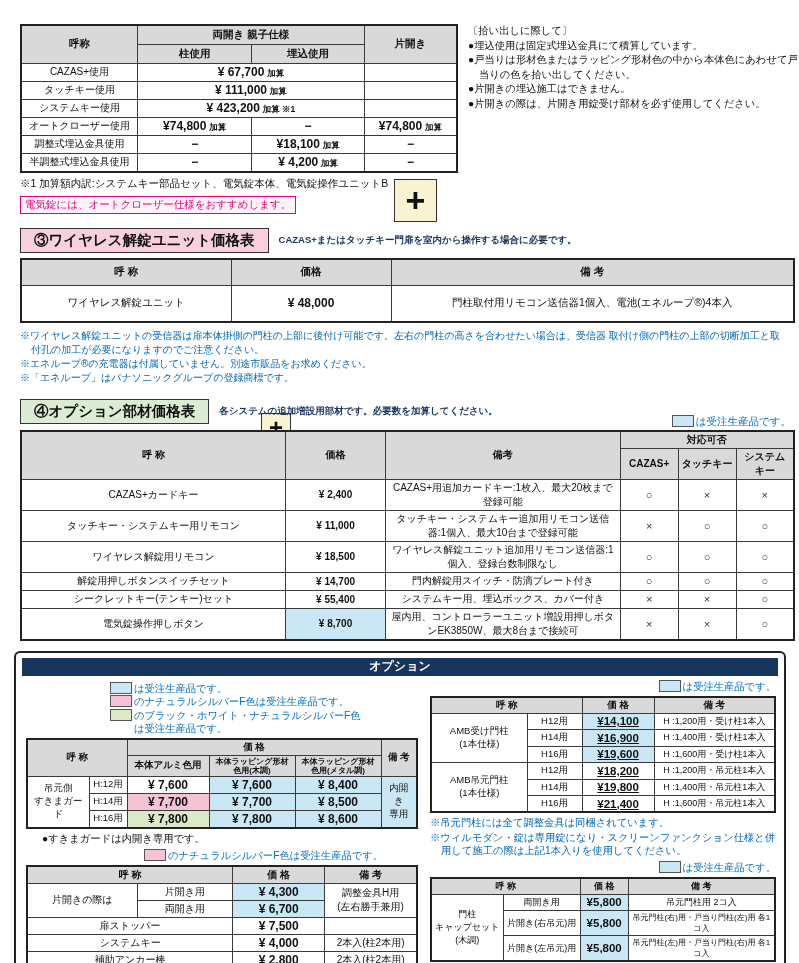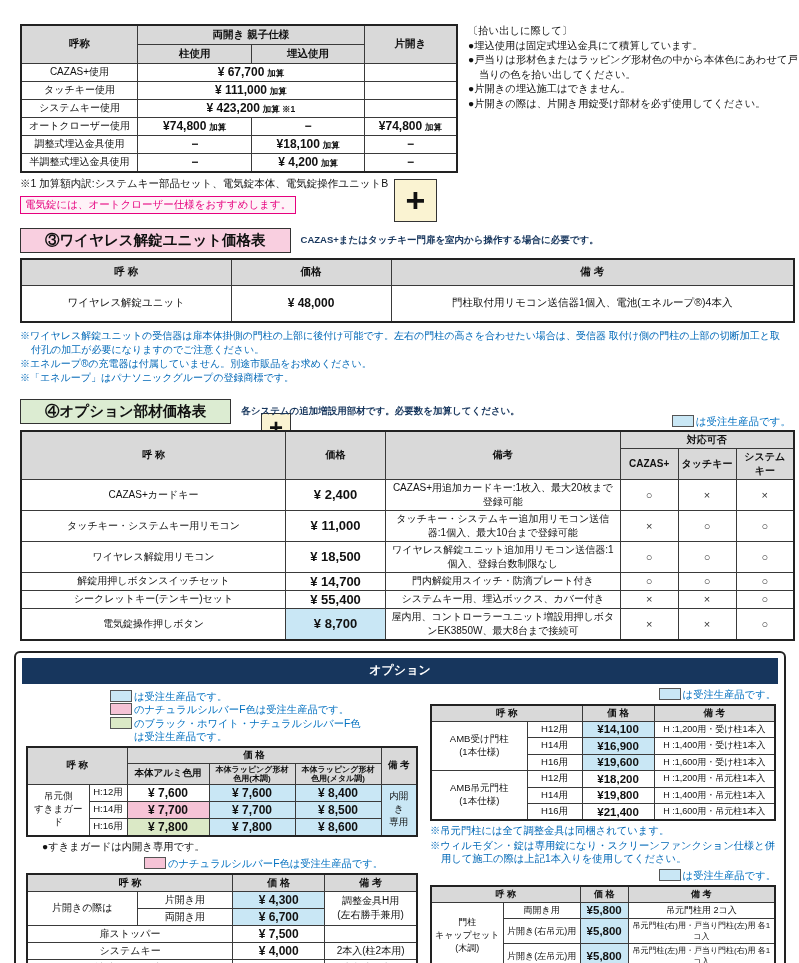--- a/index.html
+++ b/index.html
@@ -29,48 +29,48 @@
   .note-kasan { margin:4px 0 0 20px; font-size:10.5px; }
   .pinknote-row { position:relative; margin:3px 0 0 20px; }
   .pink-note { display:inline-block; border:1.5px solid #e6007e; color:#e6007e; background:#fef3f8;
                font-size:10.5px; padding:1px 4px; }
   .plus-box { position:absolute; background:#faf3d2; border:1.5px solid #333; color:#111;
               display:flex; align-items:center; justify-content:center; font-weight:bold; }
   .plus-1 { left:374px; top:-15px; width:43px; height:43px; font-size:34px; }
   .plus-2 { left:241px; top:84px; width:30px; height:30px; font-size:24px; }
 
   .sec-row { display:flex; align-items:center; gap:10px; margin:14px 0 0 20px; }
-  .sec-title { border:1.5px solid #333; font-weight:bold; font-size:14.5px; padding:2px 24px; }
+  .sec-title { border:1.5px solid #333; font-weight:bold; font-size:14.5px; padding:2px 13px; }
   .bg-pink  { background:#f9cfe0; }
   .bg-green { background:#dcecd2; }
   .sec-sub { font-size:9.5px; font-weight:bold; color:#17365d; }
 
   .s3-t { width:775px; margin:5px 0 0 20px; font-size:10.5px; }
   .s3-t th { height:27px; }
   .s3-t td { height:36px; }
   .s3-notes { position:relative; margin:6px 0 0 20px; width:775px; font-size:10px; color:#0068b7;
               line-height:14px; }
   .s3-notes .nb { padding-left:11px; text-indent:-11px; }
 
   .legend-right { position:absolute; right:8px; top:2px; font-size:10.5px; color:#0070c0; }
   .swatch { display:inline-block; width:22px; height:12px; background:#c9e7f5; border:1px solid #555;
             vertical-align:-2px; margin-right:2px; }
   .swatch.pk { background:#f6c3d6; } .swatch.gr { background:#dbe9c6; }
 
   .s4-wrap { position:relative; }
   .s4-t { width:775px; margin:6px 0 0 20px; font-size:10px; }
   .s4-t th { height:17px; font-size:10px; }
   .s4-t td { height:18px; }
-  .s4-t .pr { font-size:13px; }
+  .s4-t .pr { font-size:10px; }
   .mark { font-size:11px; color:#333; }
 
   
   .opt-box { position:relative; margin:10px 0 0 14px; width:772px; height:432px;
              border:2px solid #222; border-radius:6px; background:#fff; }
-  .opt-bar { margin:5px 6px 0 6px; height:26px; background:#17365d; color:#fff; font-weight:bold;
+  .opt-bar { margin:5px 6px 0 6px; height:18px; background:#17365d; color:#fff; font-weight:bold;
              font-size:12px; display:flex; align-items:center; justify-content:center; }
   .opt-cols { display:flex; gap:12px; padding:4px 8px 0 10px; }
   .col-l { width:392px; position:relative; }
   .col-r { width:346px; position:relative; }
 
   .legend-block { margin:2px 0 2px 84px; font-size:10.3px; color:#0070c0; line-height:13.5px; }
   .legend-line { font-size:10.3px; color:#0070c0; }
   .ta-r { text-align:right; }
 
   .gap-t { width:392px; font-size:9.5px; margin-top:2px; }
@@ -82,21 +82,21 @@
   .blk-note { font-size:10.3px; margin:3px 16px; }
   .blue-note { font-size:10.3px; color:#0068b7; line-height:13.5px; margin:3px 0;
                padding-left:11px; text-indent:-11px; }
 
   .brk-t { width:392px; font-size:10px; margin-top:2px; }
   .brk-t td { height:16.5px; }
   .brk-t .pr { font-size:12px; }
 
   .amb-t { width:346px; font-size:9.5px; margin-top:2px; }
   .amb-t td { height:16.5px; }
-  .amb-t .pr { font-size:11.5px; }
+  .amb-t .pr { font-size:11.5px;text-decoration:underline; }
   .amb-t .nt { font-size:9px; }
 
   .cap-t { width:346px; font-size:9px; margin-top:2px; }
   .cap-t td { height:16.5px; }
   .cap-t .pr { font-size:11.5px; }
   .cap-t .nt { font-size:8px; }
 </style>
 </head>
 <body>
 

